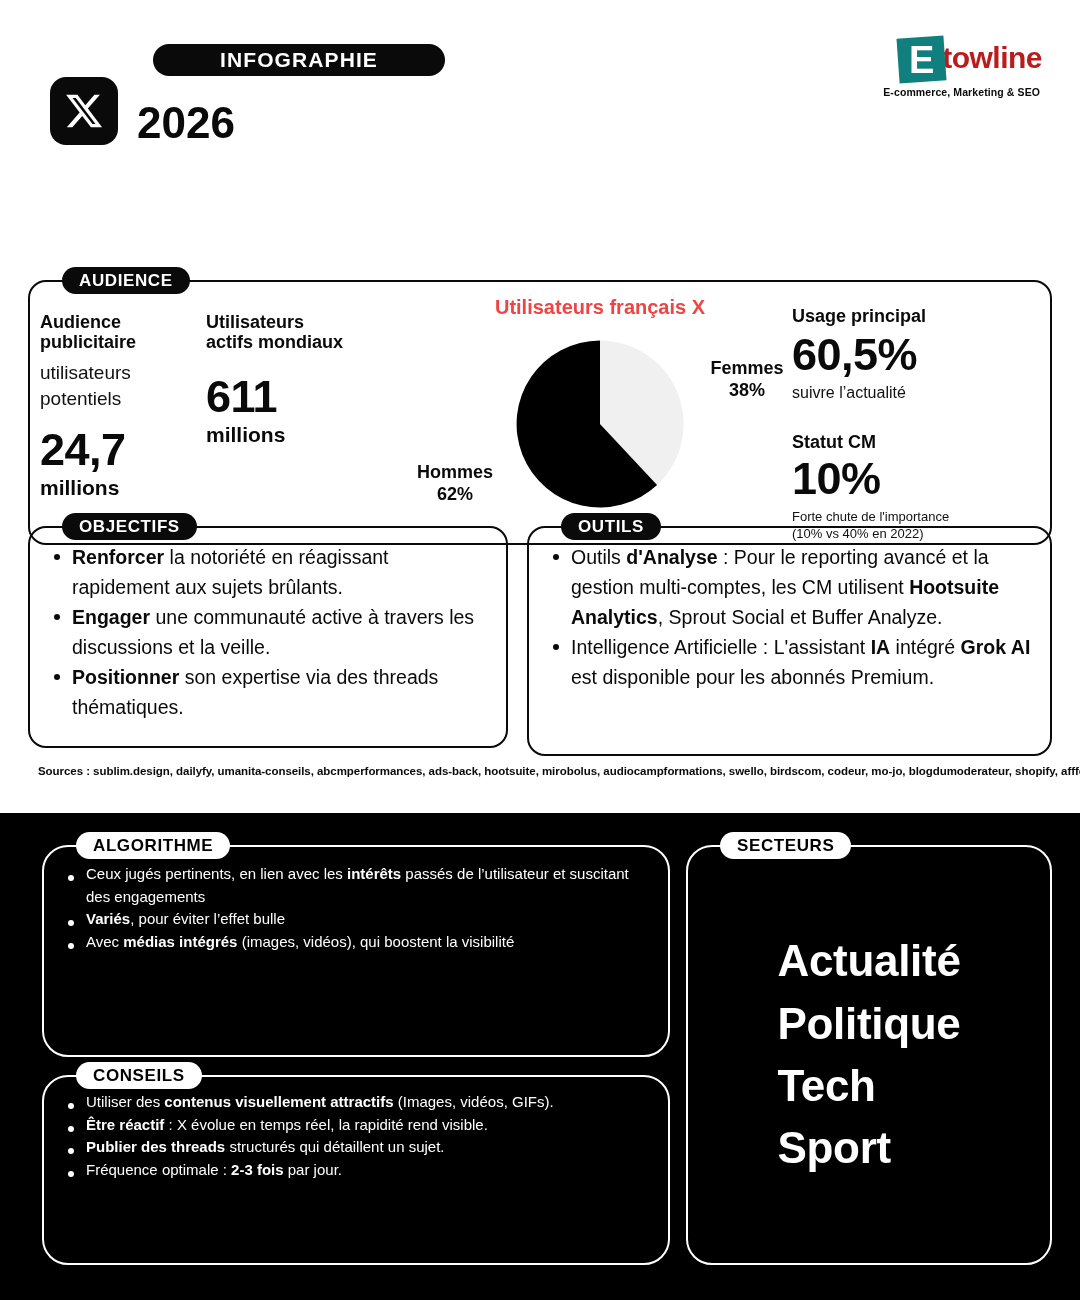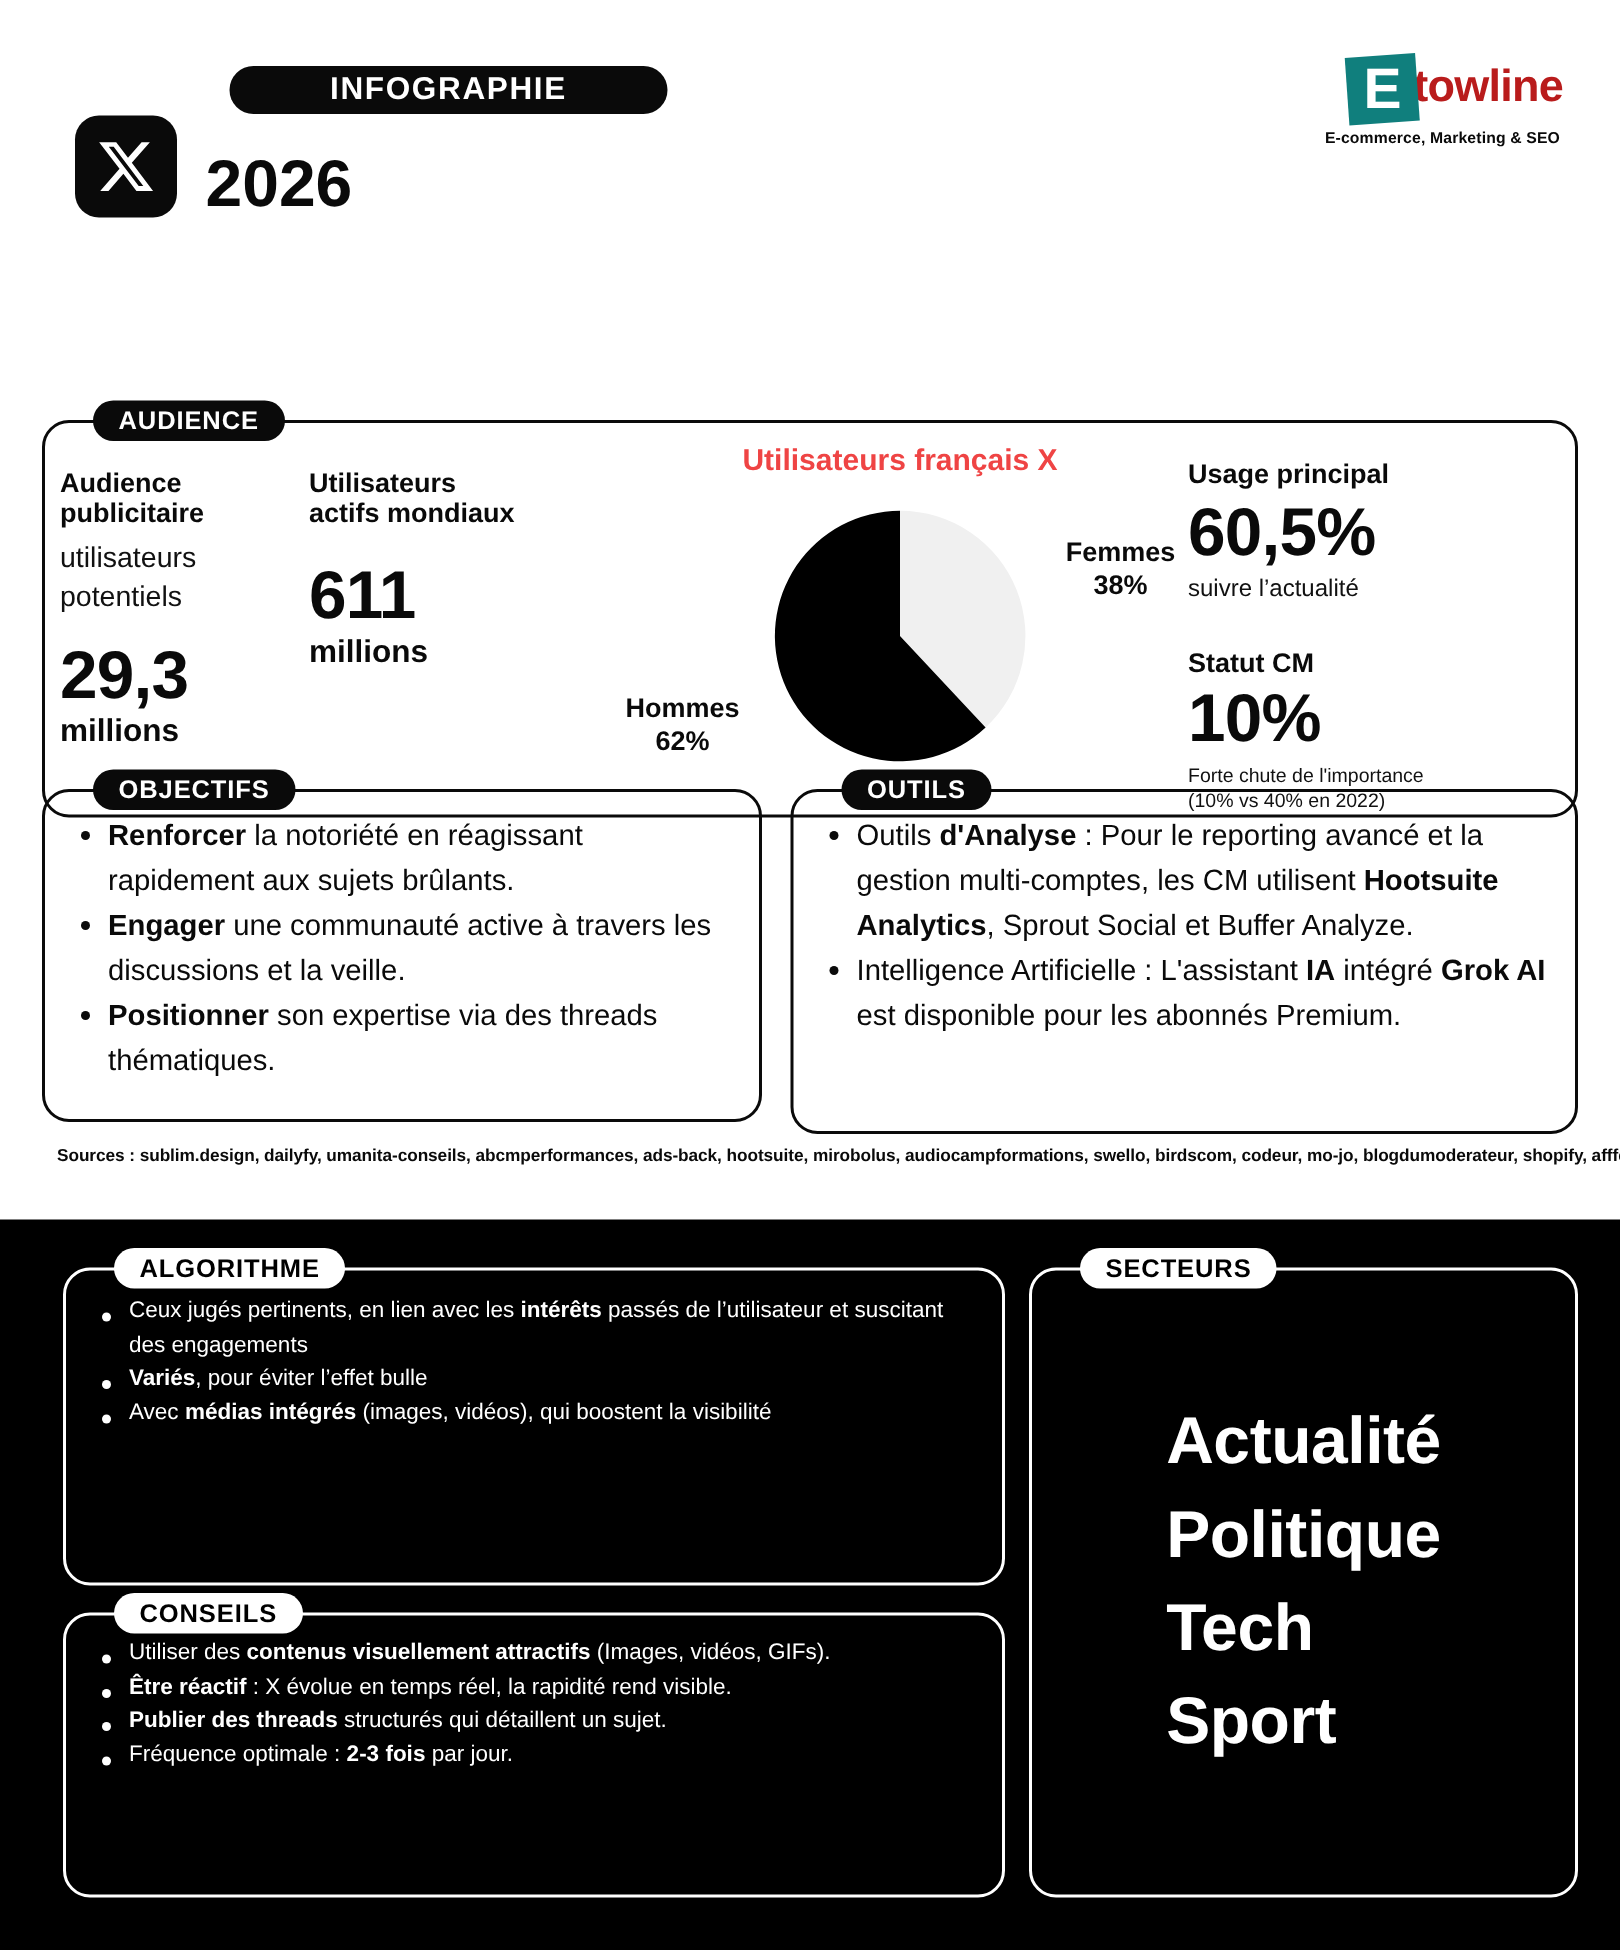--- a/index.html
+++ b/index.html
@@ -122,20 +122,21 @@
 
   
   .card {
     position: absolute;
     border: 2px solid #0a0a0a;
     border-radius: 18px;
     background: transparent;
   }
   .card.dark {
     border-color: #ffffff;
+    border-radius: 26px;
   }
   .card-pill {
     position: absolute;
     top: -15px; left: 32px;
     height: 27px;
     padding: 0 17px;
     background: #0a0a0a;
     color: #ffffff;
     border-radius: 14px;
     font-size: 17px;
@@ -299,21 +300,21 @@
 
     <div class="aud-col" id="col-pub">
       <div class="stat-label">
         <span>Audience</span><br>
         <span>publicitaire</span>
       </div>
       <div class="stat-sub" style="margin-top:8px;">
         <span>utilisateurs</span><br>
         <span>potentiels</span>
       </div>
-      <div class="stat-big" style="margin-top:16px;">29,3</div>
+      <div class="stat-big" style="margin-top:16px;">24,7</div>
       <div class="stat-unit" style="margin-top:3px;">millions</div>
     </div>
 
     <div class="aud-col" id="col-act">
       <div class="stat-label">
         <span>Utilisateurs</span><br>
         <span>actifs mondiaux</span>
       </div>
       <div class="stat-big" style="margin-top:22px;">611</div>
       <div class="stat-unit" style="margin-top:3px;">millions</div>

